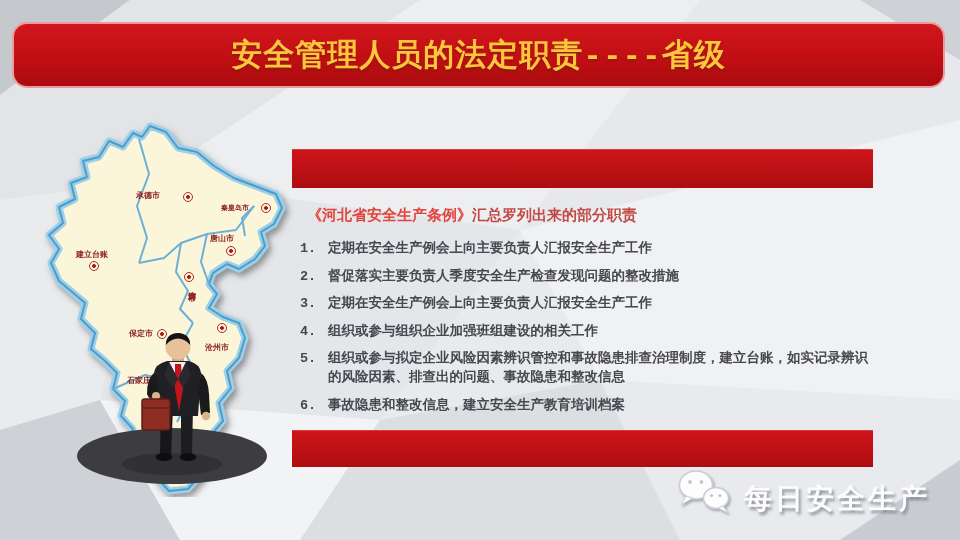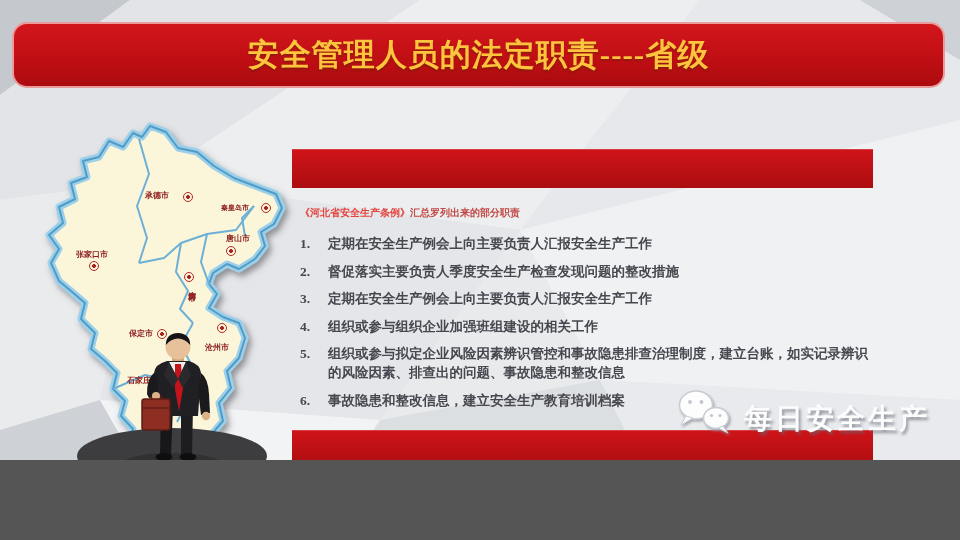--- a/index.html
+++ b/index.html
@@ -1,36 +1,36 @@
 <!DOCTYPE html>
 <html><head>
 <meta charset="utf-8">
 <style>
   html,body{margin:0;padding:0;background:#555;}
-  .slide{position:relative;width:960px;height:460px;overflow:hidden;
-         font-family:Liberation Serif, serif;background:#e8eaec;}
+  .slide{position:relative;width:960px;height:540px;overflow:hidden;
+         font-family:Liberation Mono, monospace;background:#e8eaec;}
   .bg{position:absolute;left:0;top:0;}
 
   
   .banner{position:absolute;left:12px;top:22px;width:929px;height:62px;
           background:linear-gradient(180deg,#d2161c 0%,#c00f14 55%,#ab0b0f 100%);
           border:2px solid #ea9c9c;border-radius:15px;
           display:flex;align-items:center;justify-content:center;}
   .banner-text{font-size:31px;font-weight:bold;color:#fdc53d;letter-spacing:1px;
           text-shadow:0 2px 2px rgba(90,40,0,.45);white-space:nowrap;}
 
   
   .redbar{position:absolute;background:linear-gradient(180deg,#cf1419,#ac0d11);
           box-shadow:inset 0 1px 0 rgba(255,255,255,.18);}
   .redbar.top{left:292px;top:149px;width:581px;height:39px;}
   .redbar.bottom{left:292px;top:430px;width:581px;height:37px;}
 
   
   .body{position:absolute;left:300px;top:206px;width:575px;}
-  .heading{font-size:10px;font-weight:bold;margin-bottom:14px;white-space:nowrap;}
+  .heading{font-size:15px;font-weight:bold;margin-bottom:14px;white-space:nowrap;margin-left:7px;}
   .heading .src{color:#e4433e;}
   .heading .rest{color:#c14a46;}
   .li{display:flex;margin-bottom:8.5px;font-size:13.5px;line-height:19px;
       color:#47474f;font-weight:600;}
   .li .num{width:28px;flex:0 0 28px;}
   .li .txt{flex:1;max-width:552px;}
 
   
   .city{position:absolute;font-size:8px;font-weight:bold;color:#8e2121;
         white-space:nowrap;z-index:3;}
@@ -107,30 +107,30 @@
       <path d="M109,151 L134,146 L151,131 L177,122 L206,118 L224,94"></path>
       <path d="M224,94 L212,106 L215,124"></path>
       <path d="M177,122 L171,150 L179,172"></path>
       <path d="M151,131 L146,160 L158,179 L150,197 L163,211"></path>
       <path d="M163,211 L151,233 L161,252 L149,270"></path>
       <path d="M83,277 L115,263 L149,270"></path>
       <path d="M149,270 L157,291 L147,310"></path>
     </g>
   </svg>
 
-  <span class="city" style="left:145px;top:190px">承德市</span>
+  <span class="city" style="left:136px;top:190px">承德市</span>
   <span class="marker" style="left:183px;top:192px"></span>
 
   <span class="city small" style="left:221px;top:203px">秦皇岛市</span>
   <span class="marker" style="left:261px;top:203px"></span>
 
-  <span class="city" style="left:226px;top:233px">唐山市</span>
+  <span class="city" style="left:210px;top:233px">唐山市</span>
   <span class="marker" style="left:226px;top:246px"></span>
 
-  <span class="city" style="left:76px;top:249px">张家口市</span>
+  <span class="city" style="left:76px;top:249px">建立台账</span>
   <span class="marker" style="left:89px;top:261px"></span>
 
   <span class="marker" style="left:184px;top:272px"></span>
   <span class="city vert" style="left:185px;top:284px">廊坊市</span>
 
   <span class="city" style="left:129px;top:328px">保定市</span>
   <span class="marker" style="left:157px;top:329px"></span>
 
   <span class="marker" style="left:217px;top:323px"></span>
   <span class="city" style="left:205px;top:342px">沧州市</span>

